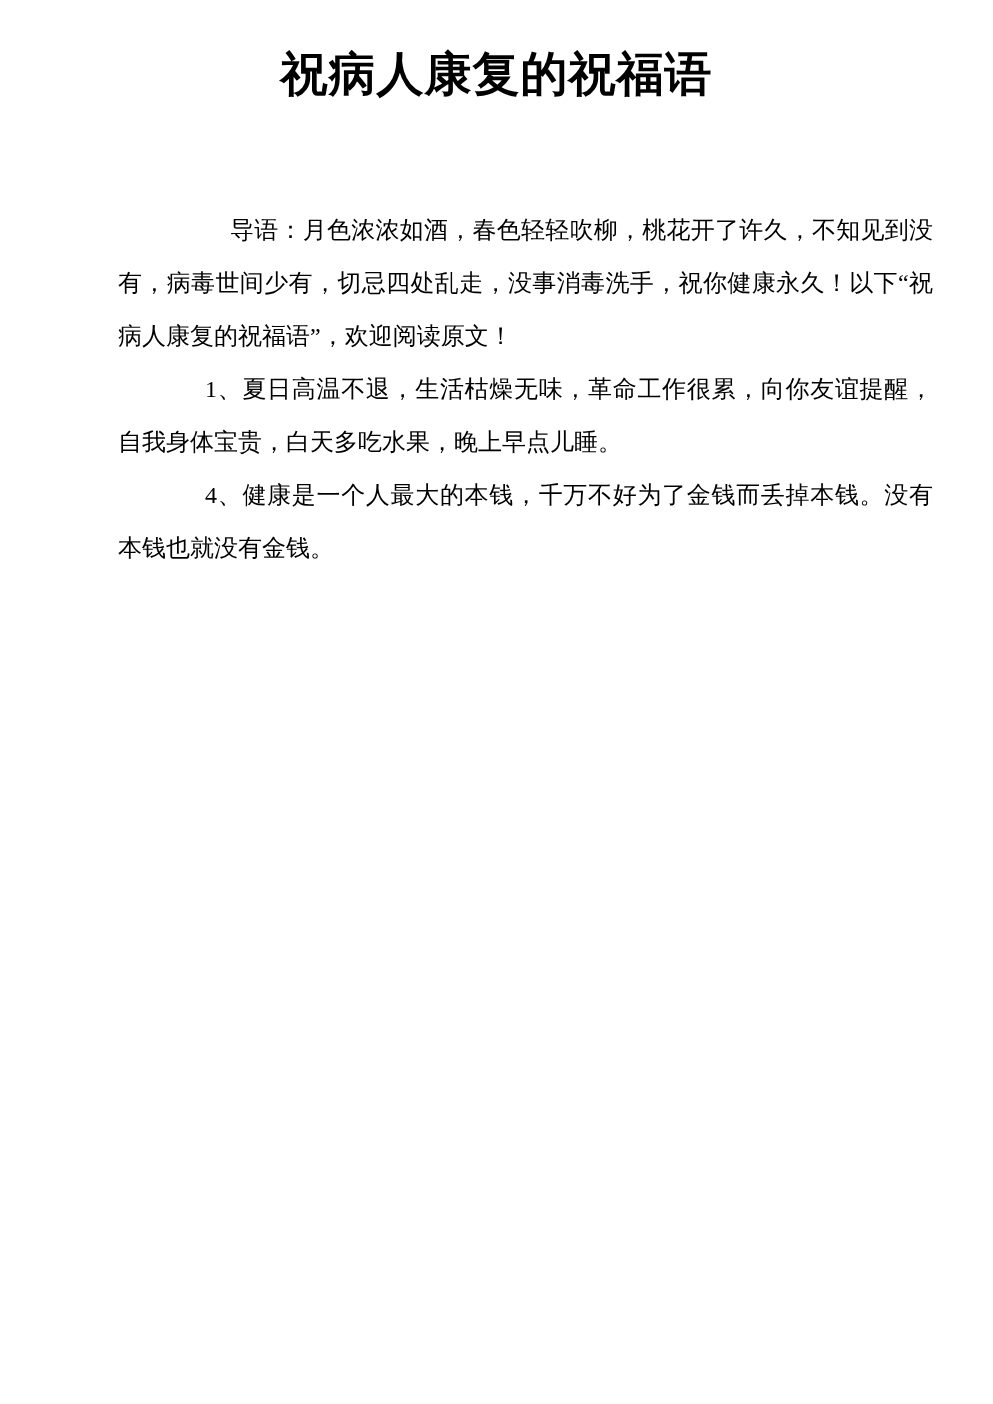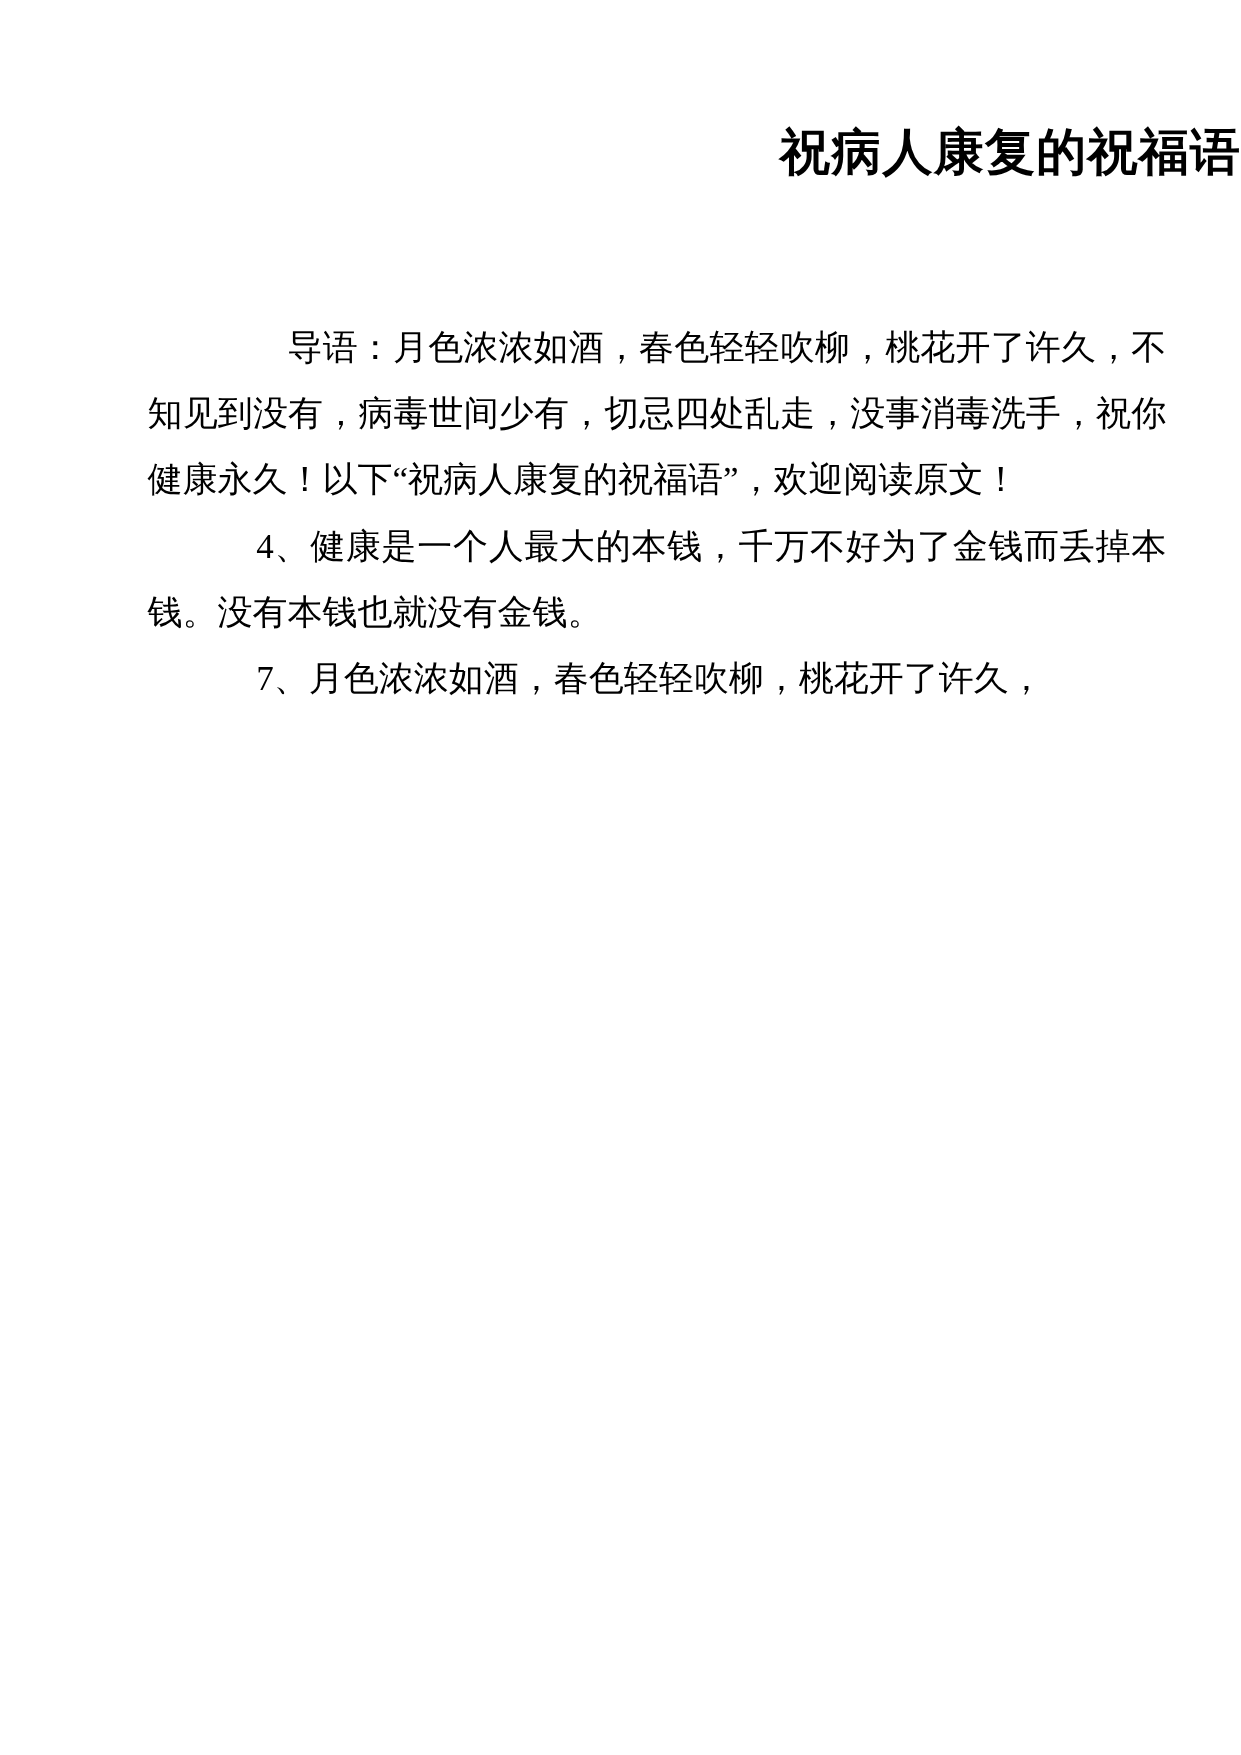--- a/index.html
+++ b/index.html
@@ -9,31 +9,31 @@
   .page {
     position: relative;
     width: 993px;
     height: 1404px;
     background: #ffffff;
     color: #000000;
     font-family: "Liberation Serif", "DejaVu Serif", serif;
     overflow: hidden;
   }
   .doc-title {
-    padding-top: 100px;
-    text-align: right;
-    font-size: 40px;
+    padding-top: 52px;
+    text-align: center;
+    font-size: 47px;
     line-height: 44px;
     font-weight: 700;
     letter-spacing: 1px;
     color: #000000;
   }
   .doc-content {
     margin: 108px 60px 0 118px; 
-    font-size: 28px;
+    font-size: 24px;
     line-height: 53px;
     text-align: justify;
     text-justify: inter-ideograph;
     color: #000000;
   }
   .doc-content p {
     margin: 0;
   }
   .para-intro {
     text-indent: 112px;
@@ -43,16 +43,16 @@
   }
 </style>
 </head>
 <body>
 
 <div class="page">
   <h1 class="doc-title">祝病人康复的祝福语</h1>
 
   <div class="doc-content">
     <p class="para-intro">导语：月色浓浓如酒，春色轻轻吹柳，桃花开了许久，不知见到没有，病毒世间少有，切忌四处乱走，没事消毒洗手，祝你健康永久！以下“祝病人康复的祝福语”，欢迎阅读原文！</p>
+    <p class="para-num">1、夏日高温不退，生活枯燥无味，革命工作很累，向你友谊提醒，自我身体宝贵，白天多吃水果，晚上早点儿睡。</p>
     <p class="para-num">4、健康是一个人最大的本钱，千万不好为了金钱而丢掉本钱。没有本钱也就没有金钱。</p>
-    <p class="para-num">7、月色浓浓如酒，春色轻轻吹柳，桃花开了许久，</p>
   </div>
 </div>
 
 </body></html>

